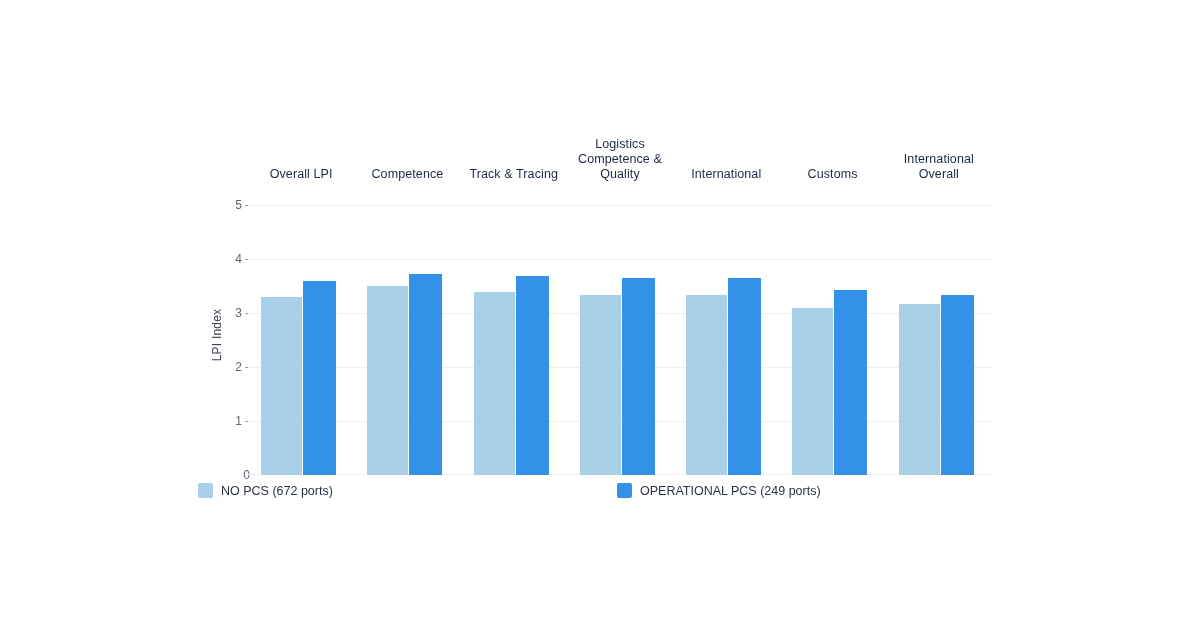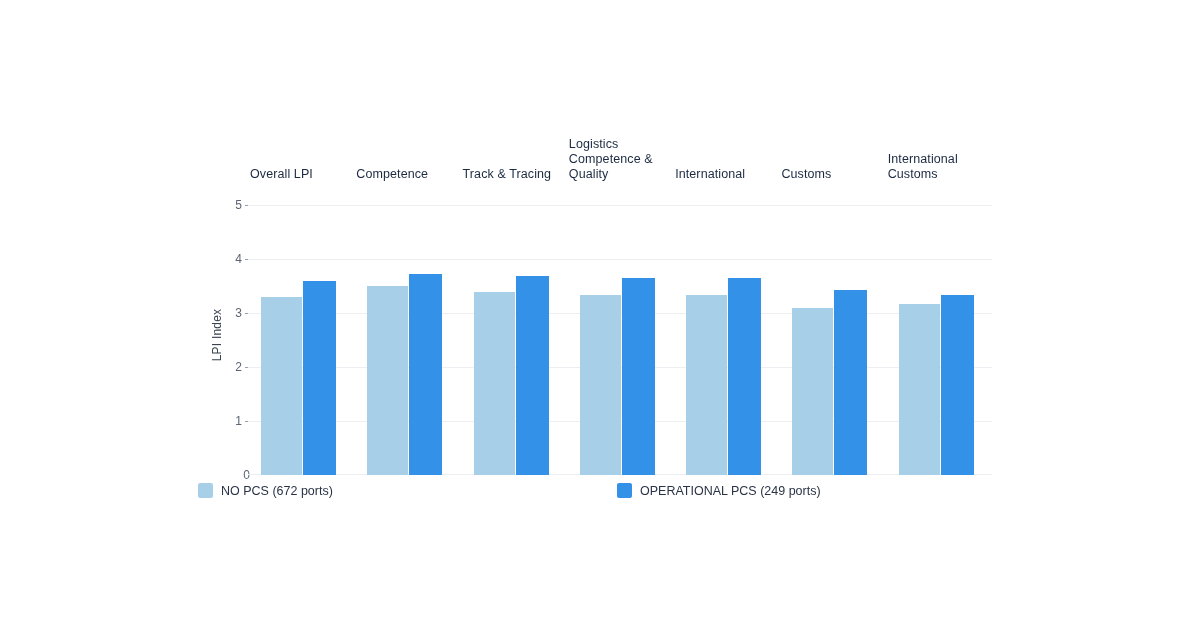--- a/index.html
+++ b/index.html
@@ -26,21 +26,21 @@
   .cat-labels {
     position: absolute;
     left: 248px;
     top: 132px;
     width: 744px;
     height: 50px;
     display: flex;
   }
   .cat-label {
     flex: 1 1 0;
-    text-align: left;
+    text-align: center;
     font-size: 12.5px;
     line-height: 15px;
     color: #1b2a41;
     letter-spacing: 0.1px;
     padding: 0 2px;
     box-sizing: border-box;
     align-self: flex-end;
   }
 
   
@@ -159,21 +159,21 @@
 
 <div class="figure">
 
   <div class="cat-labels">
     <div class="cat-label">Overall LPI</div>
     <div class="cat-label">Competence</div>
     <div class="cat-label">Track &amp; Tracing</div>
     <div class="cat-label">Logistics Competence &amp; Quality</div>
     <div class="cat-label">International</div>
     <div class="cat-label">Customs</div>
-    <div class="cat-label">International Customs</div>
+    <div class="cat-label">International Overall</div>
   </div>
 
   <div class="ylabel-wrap">
     <div class="ylabel">LPI Index</div>
   </div>
 
   <div class="yaxis">
     <div class="ytick" style="top:10px;"><span>5</span><span class="tick-dash"></span></div>
     <div class="ytick" style="top:64px;"><span>4</span><span class="tick-dash"></span></div>
     <div class="ytick" style="top:118px;"><span>3</span><span class="tick-dash"></span></div>

